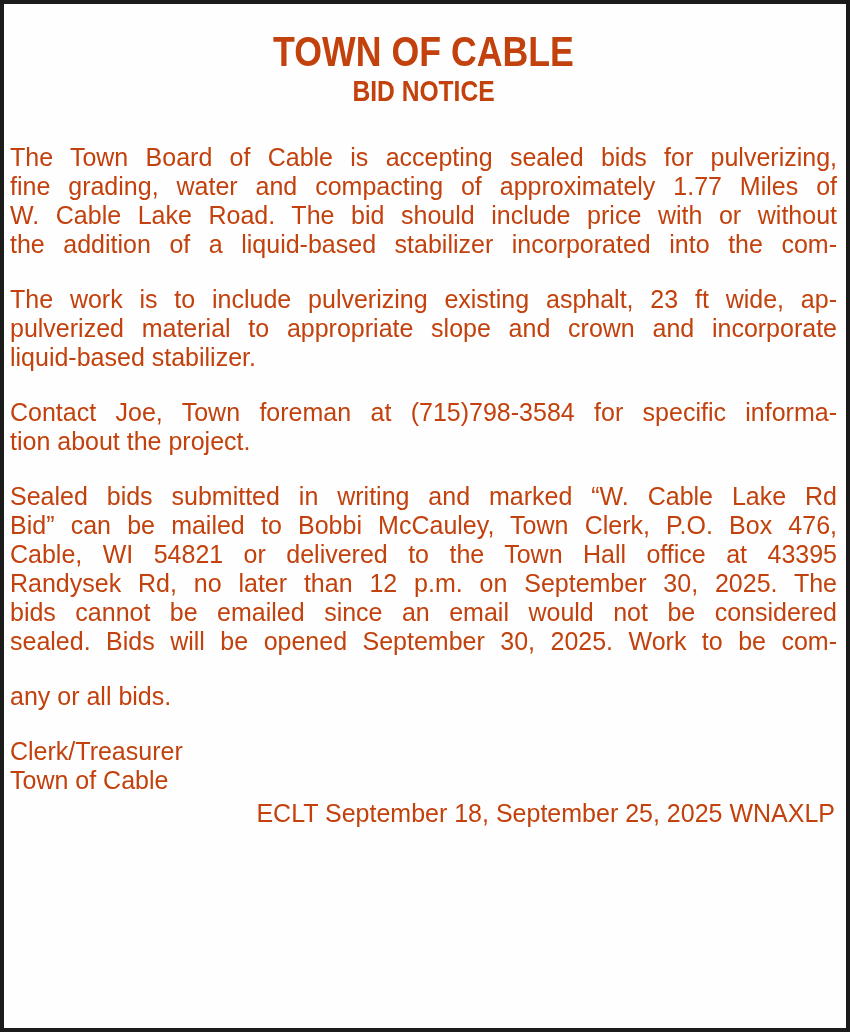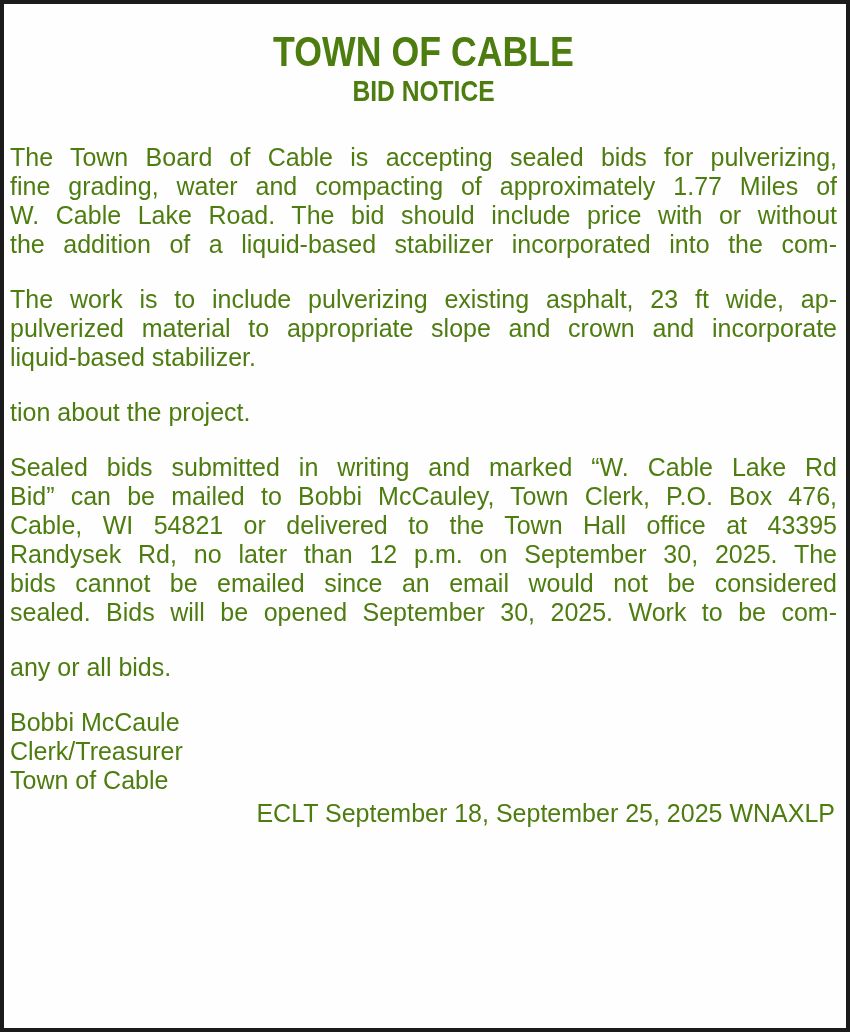--- a/index.html
+++ b/index.html
@@ -6,21 +6,21 @@
   body {
     width: 850px; height: 1032px;
     font-family: "Liberation Sans", "DejaVu Sans", sans-serif;
   }
   .sheet {
     box-sizing: border-box;
     width: 850px; height: 1032px;
     background: #fefefe;
     border: 4px solid #1b1b1b;
     padding: 26px 9px 0 6px;
-    color: #4d7c0f;
+    color: #c2410c;
     overflow: hidden;
   }
   .header { text-align: center; }
   .title {
     margin: 0;
     font-size: 42px;
     font-weight: bold;
     line-height: 44px;
     transform: scaleX(0.85);
     transform-origin: 50% 50%;
@@ -69,35 +69,35 @@
         <div class="line">fine grading, water and compacting of approximately 1.77 Miles of</div>
         <div class="line">W. Cable Lake Road.  The bid should include price with or without</div>
         <div class="line">the addition of a liquid-based stabilizer incorporated into the com-</div>
       </div>
       <div class="para">
         <div class="line">The work is to include pulverizing existing asphalt, 23 ft wide, ap-</div>
         <div class="line">pulverized material to appropriate slope and crown and incorporate</div>
         <div class="line last">liquid-based stabilizer.</div>
       </div>
       <div class="para">
+        <div class="line">Contact Joe, Town foreman at (715)798-3584 for specific informa-</div>
         <div class="line last">tion about the project.</div>
       </div>
       <div class="para">
         <div class="line">Sealed bids submitted in writing and marked “W. Cable Lake Rd</div>
         <div class="line">Bid” can be mailed to Bobbi McCauley, Town Clerk, P.O. Box 476,</div>
         <div class="line">Cable, WI 54821 or delivered to the Town Hall office at 43395</div>
         <div class="line">Randysek Rd, no later than 12 p.m. on September 30, 2025.  The</div>
         <div class="line">bids cannot be emailed since an email would not be considered</div>
         <div class="line">sealed.  Bids will be opened September 30, 2025.  Work to be com-</div>
       </div>
       <div class="para">
         <div class="line last">any or all bids.</div>
       </div>
     </main>
 
   <div class="body-text signature" id="signature" style="margin-top:0;">
-      <div class="line last">Bobbi McCaule</div>
       <div class="line last">Clerk/Treasurer</div>
       <div class="line last">Town of Cable</div>
     </div>
 
   <div class="footer">ECLT September 18, September 25, 2025 WNAXLP</div>
 </div>
 
 </body></html>

